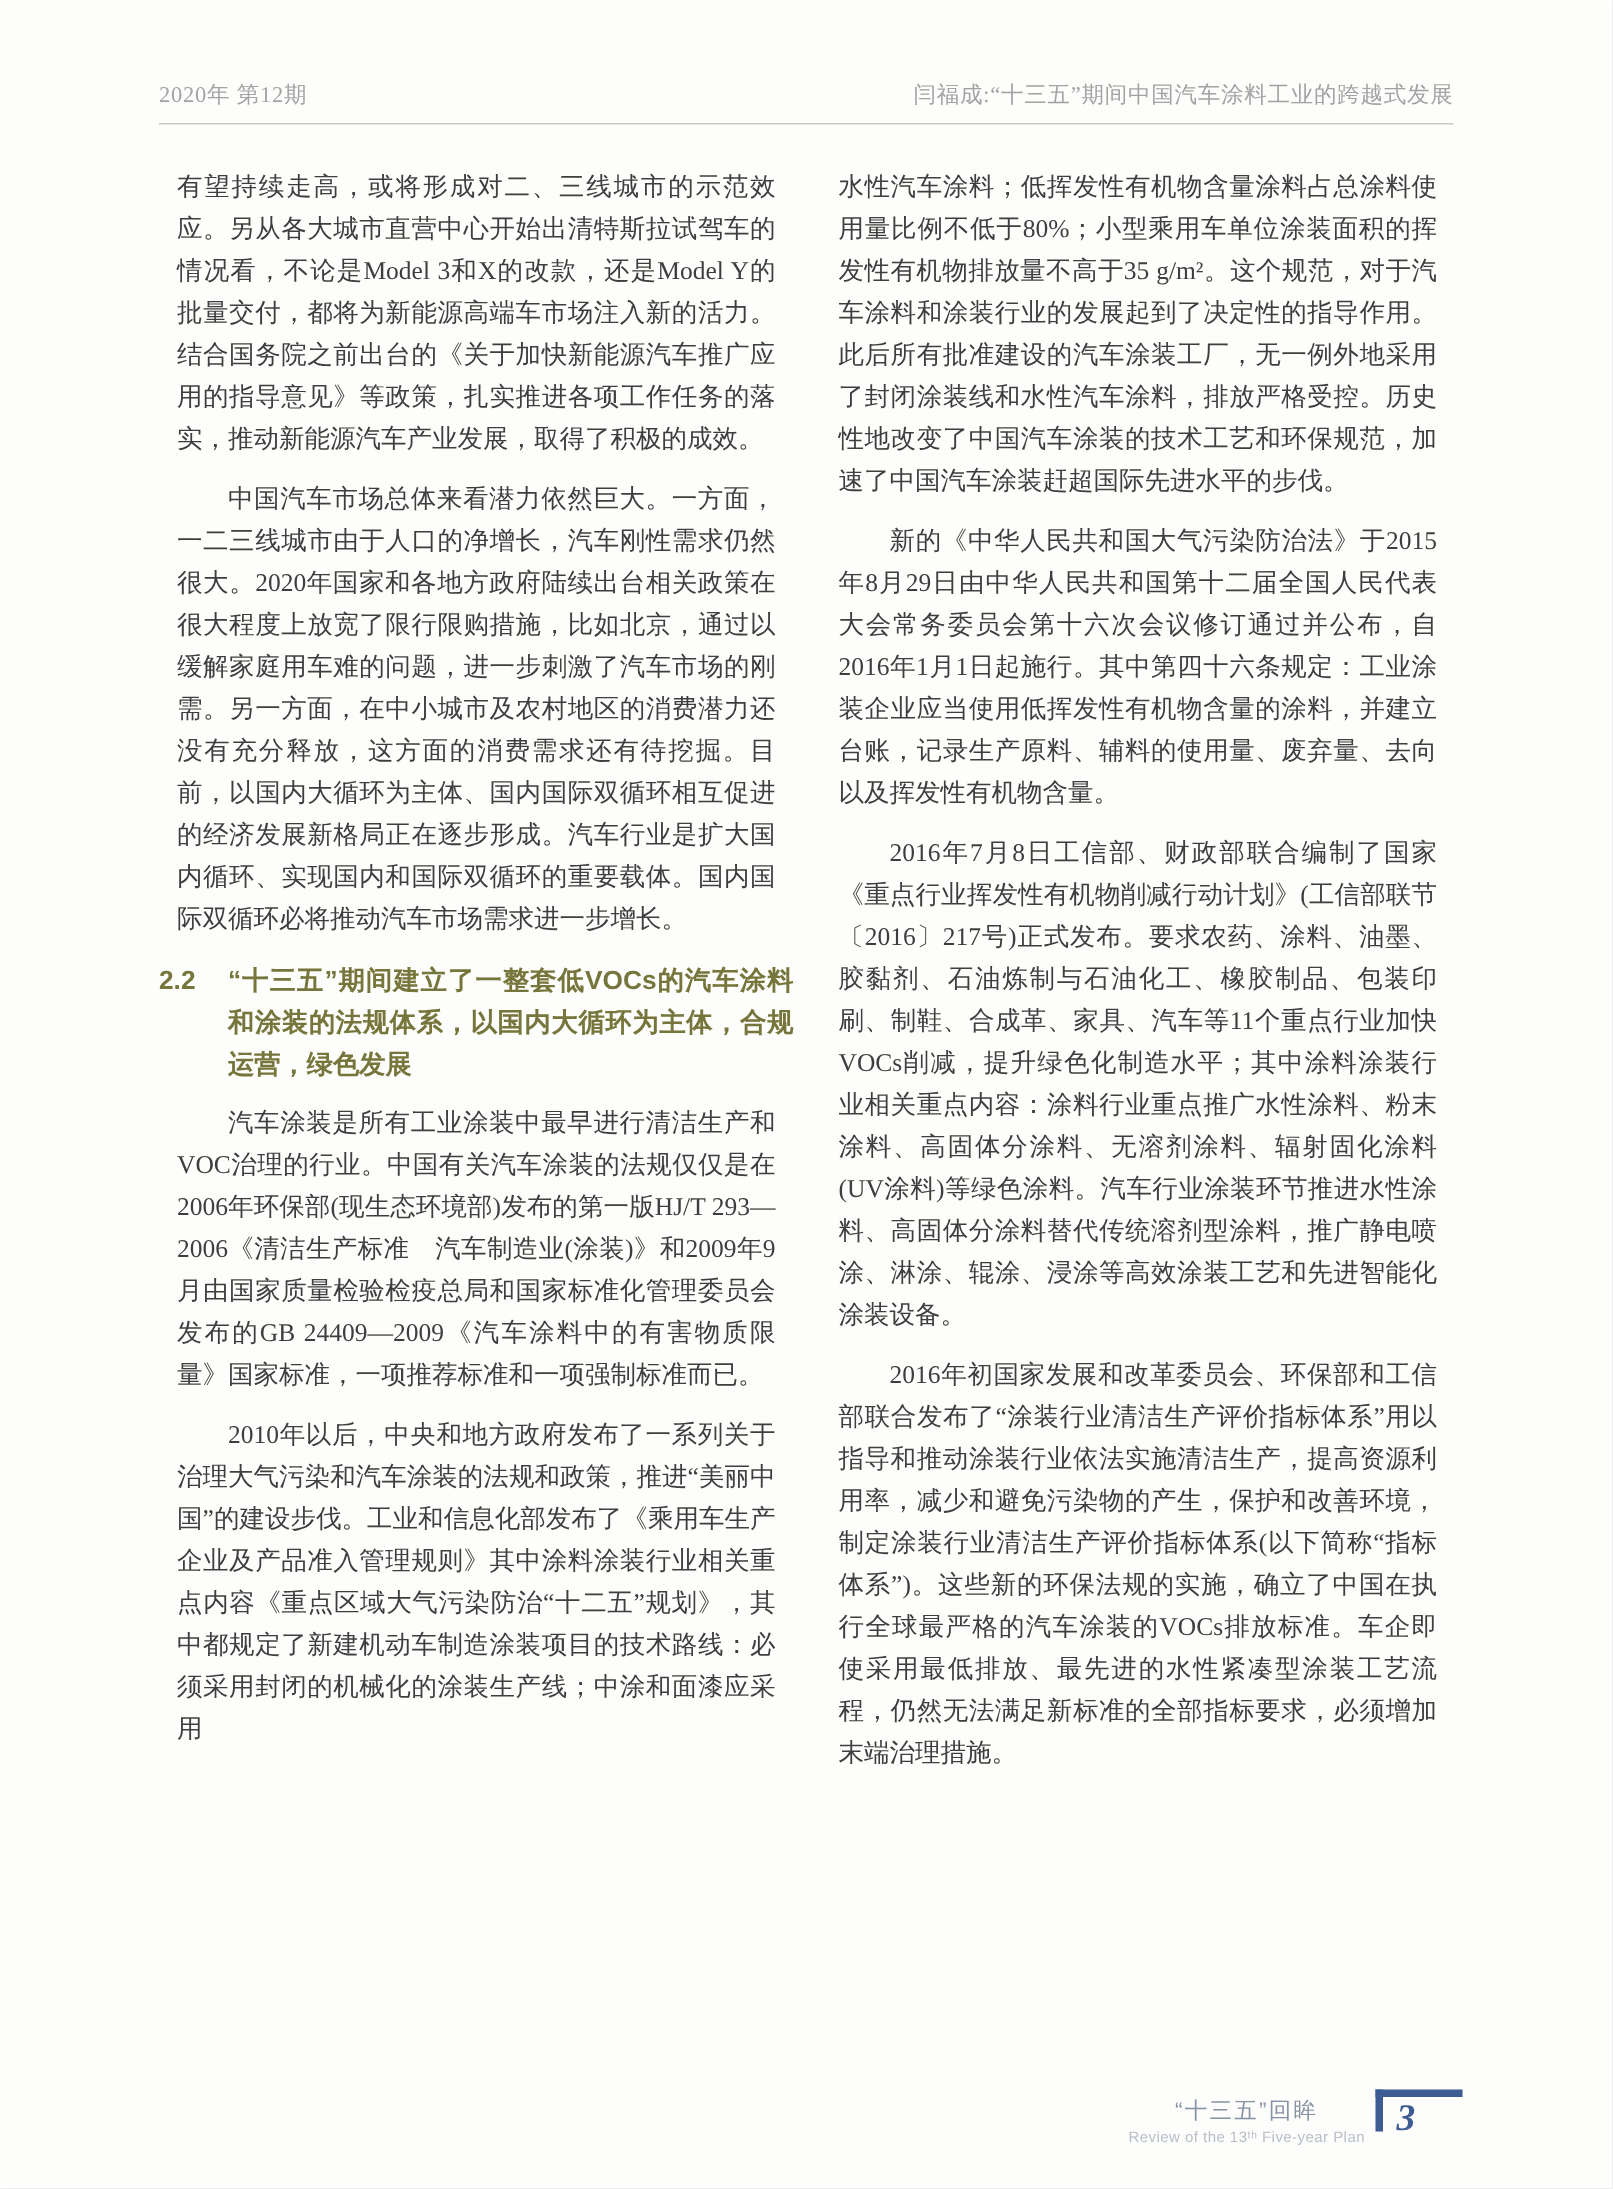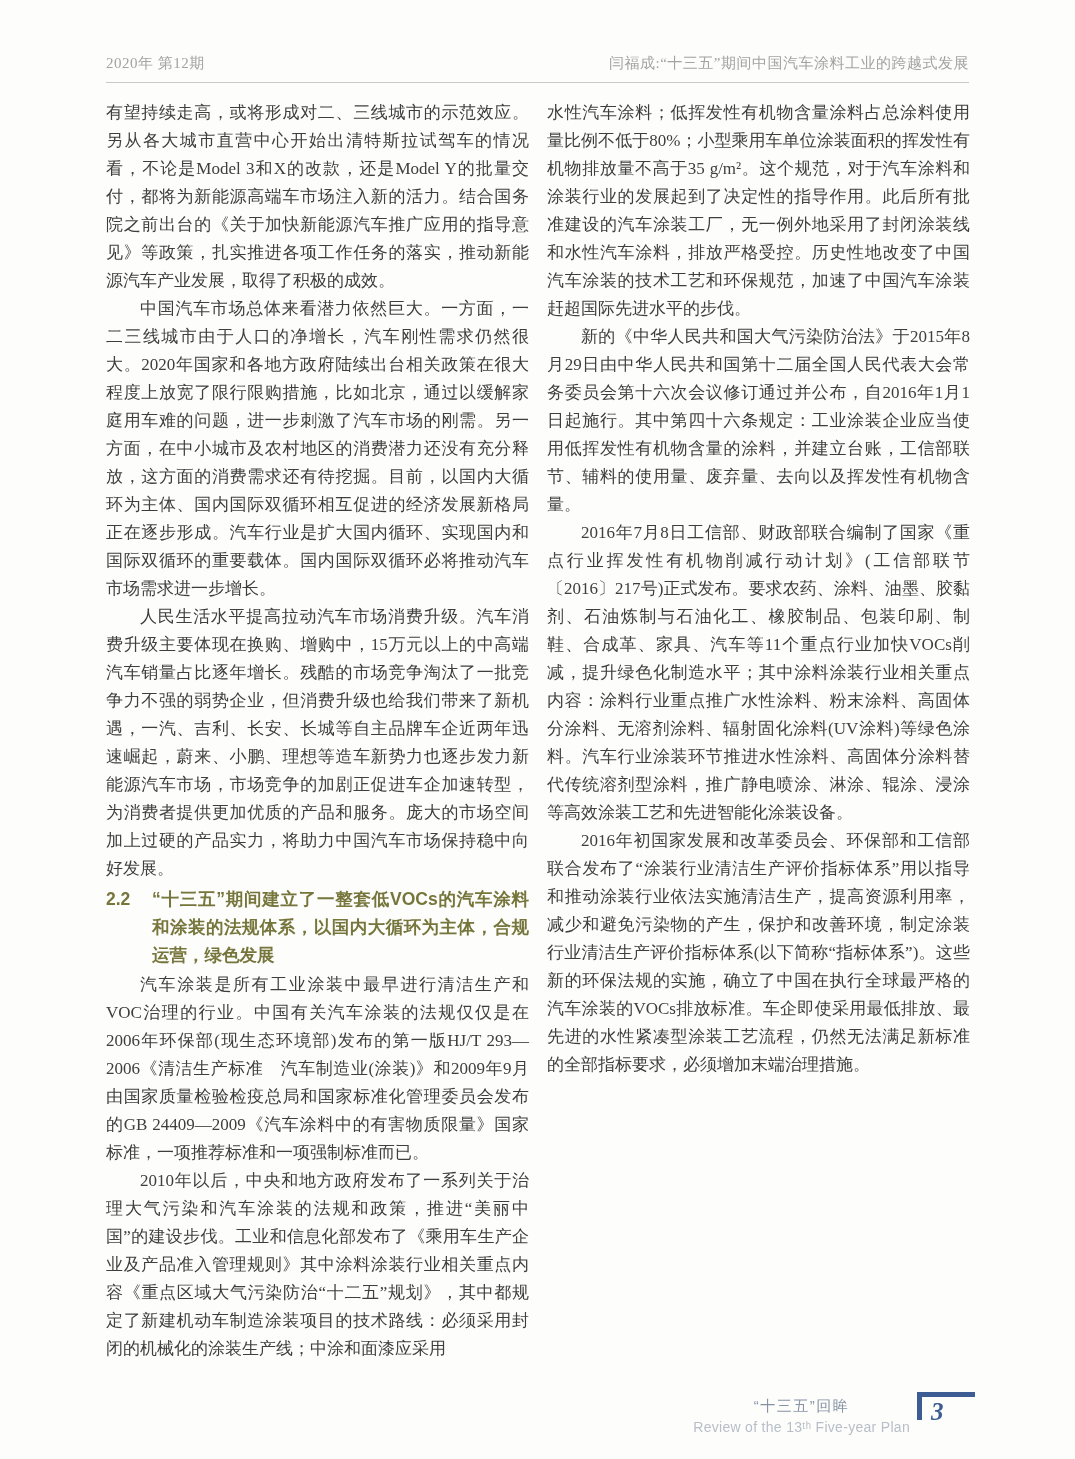--- a/index.html
+++ b/index.html
@@ -24,41 +24,41 @@
   
   .content{
     position:absolute;top:99px;left:106px;right:106px;
     display:flex;gap:18px;
   }
   .col{
     width:423px;flex:0 0 423px;
     font-size:17px;line-height:28px;
     text-align:justify;
   }
-  .col p{margin:0;text-indent:2em;}
+  .col p{margin:12px;text-indent:2em;}
   .col p.no-indent{text-indent:0;}
   
   .section-heading{
     display:flex;
     font-family:"Liberation Sans","DejaVu Sans",sans-serif;
     font-weight:bold;
     font-size:17.5px;line-height:28px;
     margin:2px 0 2px 0;
   }
   .section-heading .num{flex:0 0 46px;}
   .section-heading .txt{flex:1;text-align:justify;}
   
   .footer{
     position:absolute;right:100px;bottom:24px;
     display:flex;align-items:flex-start;
     font-family:"Liberation Sans","DejaVu Sans",sans-serif;
   }
   .footer-text{text-align:center;margin-right:7px;padding-top:5px;}
   .footer-cn{font-size:15px;color:#8793a5;letter-spacing:1.5px;}
-  .footer-en{font-size:14px;color:#b8bec8;margin-top:3px;letter-spacing:.3px;}
+  .footer-en{font-size:10px;color:#b8bec8;margin-top:3px;letter-spacing:.3px;}
   .page-num-box{position:relative;width:58px;height:42px;}
   .page-num-bar-top{position:absolute;top:0;left:0;right:0;height:5px;}
   .page-num-bar-left{position:absolute;top:0;left:0;width:5px;height:28px;}
   .page-num{
     display:block;padding-left:14px;padding-top:5px;
     font-family:"Liberation Serif","DejaVu Serif",serif;
     font-style:italic;font-weight:bold;font-size:25px;line-height:30px;
   }
 </style>
 </head>
@@ -69,34 +69,33 @@
   <div class="header">
     <span>2020年 第12期</span>
     <span>闫福成:“十三五”期间中国汽车涂料工业的跨越式发展</span>
   </div>
 
   <div class="content">
 
     <div class="col">
       <p class="no-indent">有望持续走高，或将形成对二、三线城市的示范效应。另从各大城市直营中心开始出清特斯拉试驾车的情况看，不论是Model 3和X的改款，还是Model Y的批量交付，都将为新能源高端车市场注入新的活力。结合国务院之前出台的《关于加快新能源汽车推广应用的指导意见》等政策，扎实推进各项工作任务的落实，推动新能源汽车产业发展，取得了积极的成效。</p>
       <p>中国汽车市场总体来看潜力依然巨大。一方面，一二三线城市由于人口的净增长，汽车刚性需求仍然很大。2020年国家和各地方政府陆续出台相关政策在很大程度上放宽了限行限购措施，比如北京，通过以缓解家庭用车难的问题，进一步刺激了汽车市场的刚需。另一方面，在中小城市及农村地区的消费潜力还没有充分释放，这方面的消费需求还有待挖掘。目前，以国内大循环为主体、国内国际双循环相互促进的经济发展新格局正在逐步形成。汽车行业是扩大国内循环、实现国内和国际双循环的重要载体。国内国际双循环必将推动汽车市场需求进一步增长。</p>
-      <p>人民生活水平提高拉动汽车市场消费升级。汽车消费升级主要体现在换购、增购中，15万元以上的中高端汽车销量占比逐年增长。残酷的市场竞争淘汰了一批竞争力不强的弱势企业，但消费升级也给我们带来了新机遇，一汽、吉利、长安、长城等自主品牌车企近两年迅速崛起，蔚来、小鹏、理想等造车新势力也逐步发力新能源汽车市场，市场竞争的加剧正促进车企加速转型，为消费者提供更加优质的产品和服务。庞大的市场空间加上过硬的产品实力，将助力中国汽车市场保持稳中向好发展。</p>
 
       <div class="section-heading" style="color:#76763c;">
         <span class="num">2.2</span>
         <span class="txt">“十三五”期间建立了一整套低VOCs的汽车涂料和涂装的法规体系，以国内大循环为主体，合规运营，绿色发展</span>
       </div>
 
       <p>汽车涂装是所有工业涂装中最早进行清洁生产和VOC治理的行业。中国有关汽车涂装的法规仅仅是在2006年环保部(现生态环境部)发布的第一版HJ/T 293—2006《清洁生产标准　汽车制造业(涂装)》和2009年9月由国家质量检验检疫总局和国家标准化管理委员会发布的GB 24409—2009《汽车涂料中的有害物质限量》国家标准，一项推荐标准和一项强制标准而已。</p>
       <p>2010年以后，中央和地方政府发布了一系列关于治理大气污染和汽车涂装的法规和政策，推进“美丽中国”的建设步伐。工业和信息化部发布了《乘用车生产企业及产品准入管理规则》其中涂料涂装行业相关重点内容《重点区域大气污染防治“十二五”规划》，其中都规定了新建机动车制造涂装项目的技术路线：必须采用封闭的机械化的涂装生产线；中涂和面漆应采用</p>
     </div>
 
     <div class="col">
       <p class="no-indent">水性汽车涂料；低挥发性有机物含量涂料占总涂料使用量比例不低于80%；小型乘用车单位涂装面积的挥发性有机物排放量不高于35 g/m²。这个规范，对于汽车涂料和涂装行业的发展起到了决定性的指导作用。此后所有批准建设的汽车涂装工厂，无一例外地采用了封闭涂装线和水性汽车涂料，排放严格受控。历史性地改变了中国汽车涂装的技术工艺和环保规范，加速了中国汽车涂装赶超国际先进水平的步伐。</p>
-      <p>新的《中华人民共和国大气污染防治法》于2015年8月29日由中华人民共和国第十二届全国人民代表大会常务委员会第十六次会议修订通过并公布，自2016年1月1日起施行。其中第四十六条规定：工业涂装企业应当使用低挥发性有机物含量的涂料，并建立台账，工信部联节、辅料的使用量、废弃量、去向以及挥发性有机物含量。</p>
+      <p>新的《中华人民共和国大气污染防治法》于2015年8月29日由中华人民共和国第十二届全国人民代表大会常务委员会第十六次会议修订通过并公布，自2016年1月1日起施行。其中第四十六条规定：工业涂装企业应当使用低挥发性有机物含量的涂料，并建立台账，记录生产原料、辅料的使用量、废弃量、去向以及挥发性有机物含量。</p>
       <p>2016年7月8日工信部、财政部联合编制了国家《重点行业挥发性有机物削减行动计划》(工信部联节〔2016〕217号)正式发布。要求农药、涂料、油墨、胶黏剂、石油炼制与石油化工、橡胶制品、包装印刷、制鞋、合成革、家具、汽车等11个重点行业加快VOCs削减，提升绿色化制造水平；其中涂料涂装行业相关重点内容：涂料行业重点推广水性涂料、粉末涂料、高固体分涂料、无溶剂涂料、辐射固化涂料(UV涂料)等绿色涂料。汽车行业涂装环节推进水性涂料、高固体分涂料替代传统溶剂型涂料，推广静电喷涂、淋涂、辊涂、浸涂等高效涂装工艺和先进智能化涂装设备。</p>
       <p>2016年初国家发展和改革委员会、环保部和工信部联合发布了“涂装行业清洁生产评价指标体系”用以指导和推动涂装行业依法实施清洁生产，提高资源利用率，减少和避免污染物的产生，保护和改善环境，制定涂装行业清洁生产评价指标体系(以下简称“指标体系”)。这些新的环保法规的实施，确立了中国在执行全球最严格的汽车涂装的VOCs排放标准。车企即使采用最低排放、最先进的水性紧凑型涂装工艺流程，仍然无法满足新标准的全部指标要求，必须增加末端治理措施。</p>
     </div>
 
   </div>
 
   <div class="footer">
     <div class="footer-text">
       <div class="footer-cn">“十三五”回眸</div>
       <div class="footer-en">Review of the 13ᵗʰ Five-year Plan</div>

